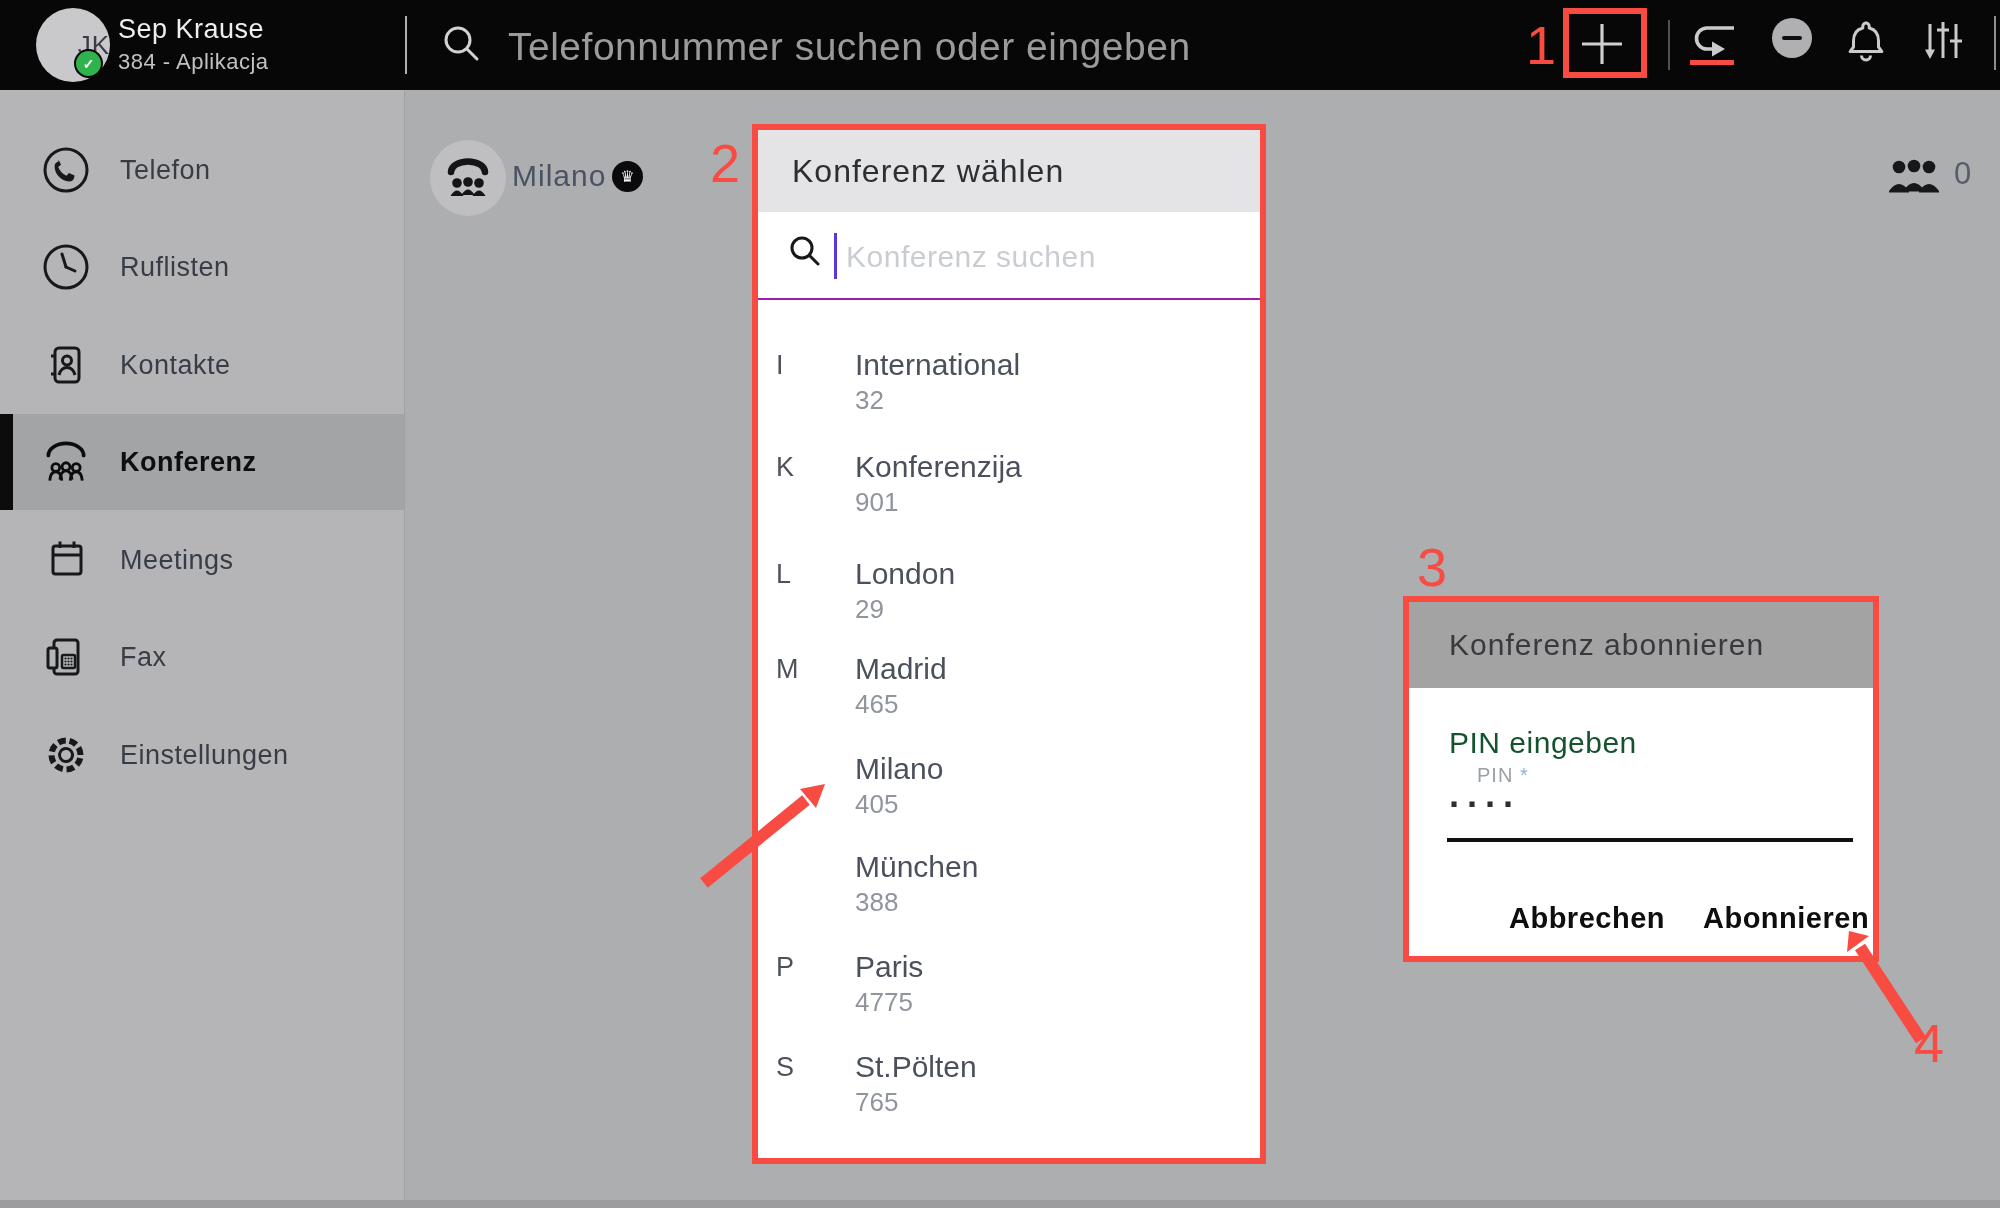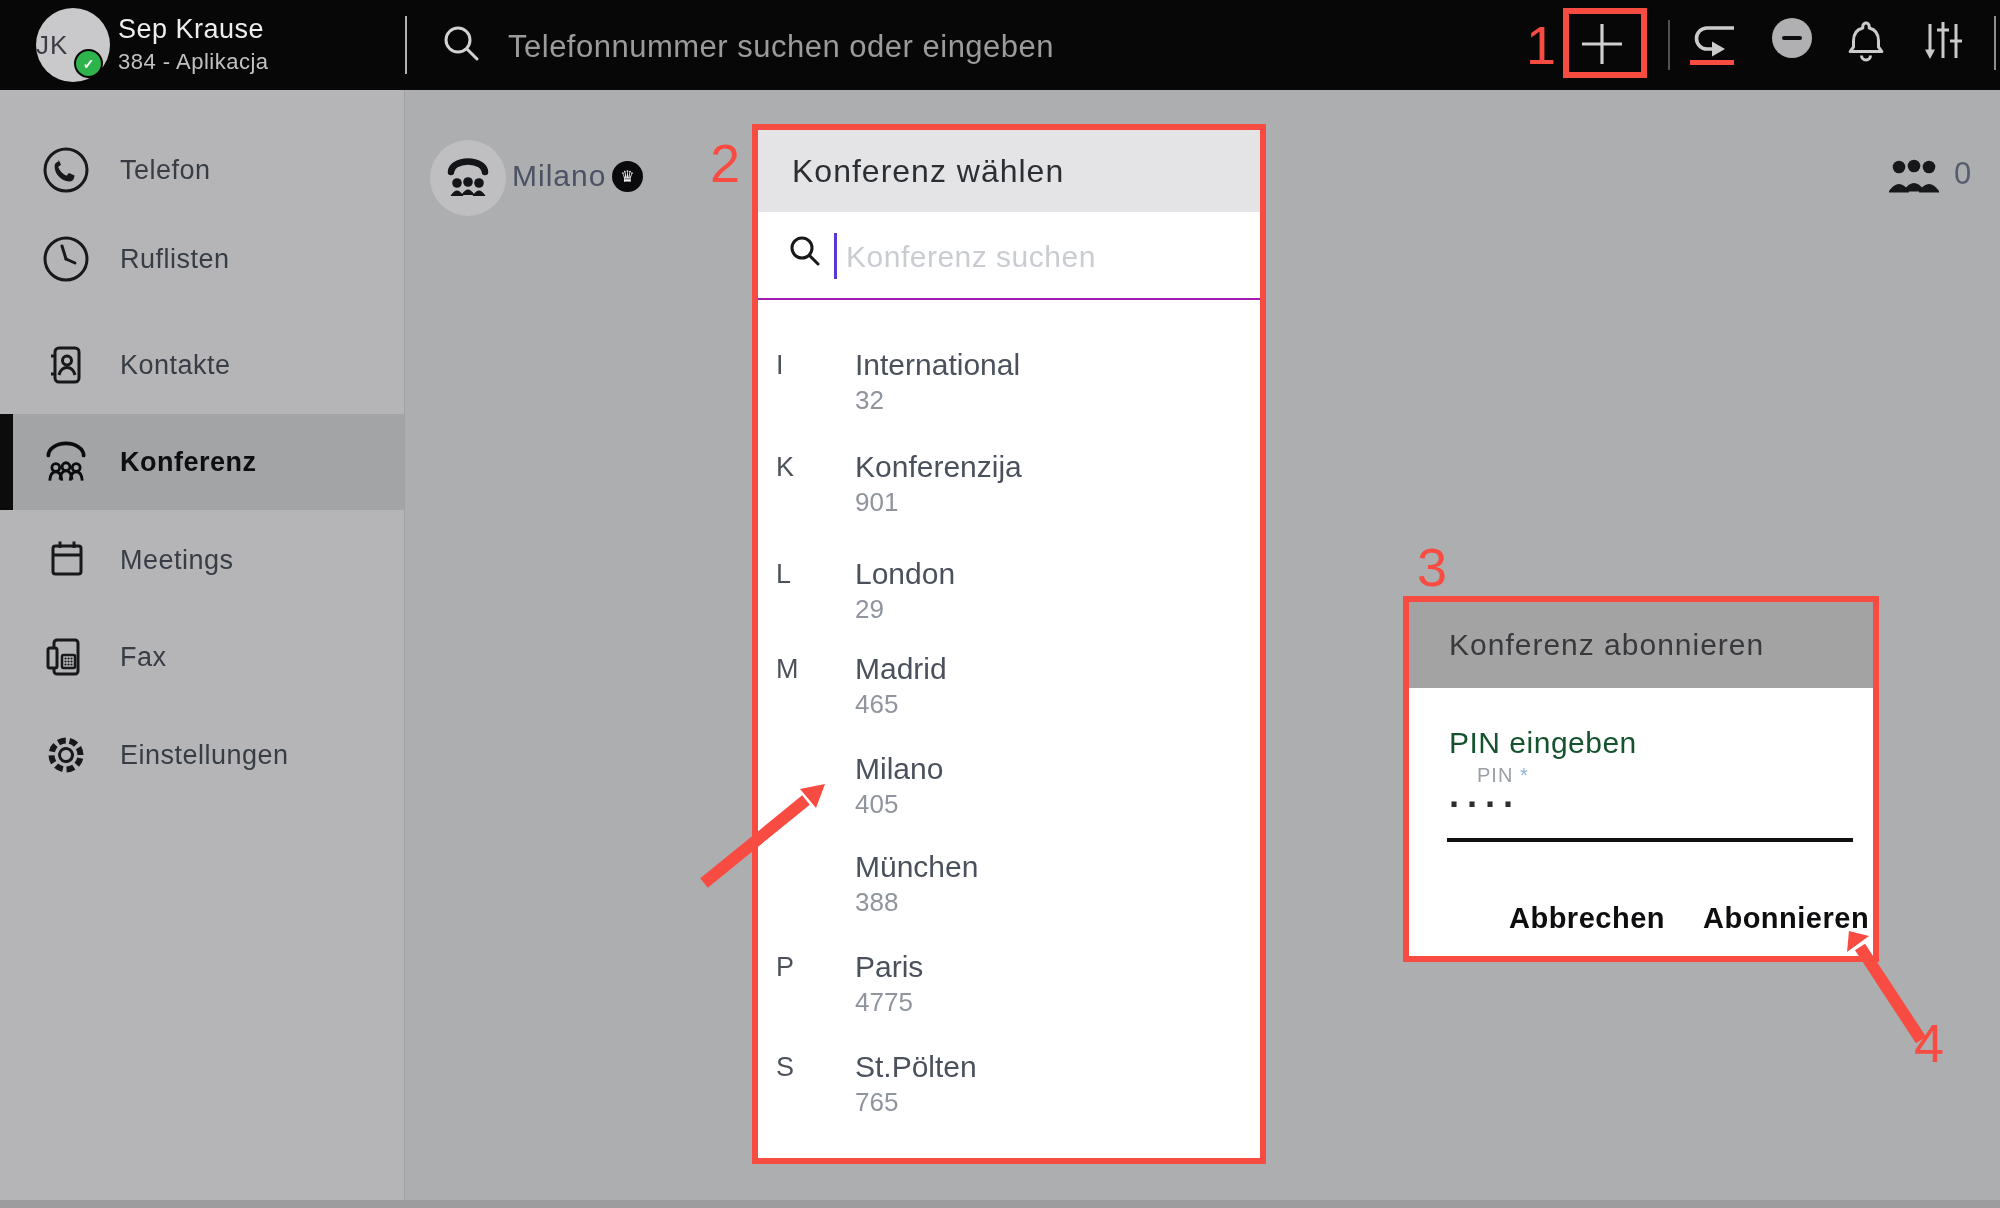--- a/index.html
+++ b/index.html
@@ -2,31 +2,31 @@
 <html><head>
 <meta charset="utf-8">
 <style>
   html,body{margin:0;padding:0;background:#adadaf;}
   #stage{position:relative;width:2000px;height:1208px;overflow:hidden;
          font-family:"Liberation Sans",sans-serif;background:#adaeb0;}
 
   
   #header{position:absolute;left:0;top:0;width:2000px;height:90px;background:#070707;}
   #avatar{position:absolute;left:36px;top:8px;width:74px;height:74px;border-radius:50%;
-          background:#c9c9cb;display:flex;align-items:center;justify-content:flex-start;
+          background:#c9c9cb;display:flex;align-items:center;justify-content:flex-end;
           font-size:26px;color:#3c3c46;letter-spacing:1px;}
   #status-badge{position:absolute;left:74px;top:49px;width:25px;height:25px;border-radius:50%;
           background:#2fb34c;border:2px solid #070707;display:flex;align-items:center;
           justify-content:center;color:#fff;font-size:14px;font-weight:bold;}
   #user-name{position:absolute;left:118px;top:14px;font-size:27px;color:#eeeeee;letter-spacing:.5px;}
   #user-line2{position:absolute;left:118px;top:49px;font-size:22px;color:#c2c2c4;letter-spacing:.5px;}
   .hdr-divider{position:absolute;top:16px;width:2px;height:58px;background:#cfcfd1;opacity:.85;}
   #hdr-search-icon{position:absolute;left:440px;top:22px;}
   #hdr-search-input{position:absolute;left:506px;top:24px;width:850px;height:44px;background:transparent;
-          border:none;outline:none;font-family:inherit;font-size:31px;color:#d8d8da;caret-color:transparent;letter-spacing:.5px;}
+          border:none;outline:none;font-family:inherit;font-size:39px;color:#d8d8da;caret-color:transparent;letter-spacing:.5px;}
   #hdr-search-input::placeholder{color:#9b9b9d;}
   .hdr-icon-btn{position:absolute;background:transparent;border:none;padding:0;cursor:pointer;}
   #dnd-circle{left:1772px;top:18px;width:40px;height:40px;border-radius:50%;background:#b0b0b2;
           display:flex;align-items:center;justify-content:center;}
   #dnd-bar{width:20px;height:4.5px;background:#0e0e0e;border-radius:2px;}
   #hdr-right-edge{position:absolute;left:1994px;top:16px;width:2px;height:54px;background:#8e8e90;}
   #fwd-underline{position:absolute;left:1690px;top:60px;width:44px;height:5px;background:#f84b42;}
 
   
   .ann-num{position:absolute;color:#f84b42;font-size:54px;line-height:1;z-index:9;}
@@ -150,21 +150,21 @@
   </div>
 
   <nav id="sidebar">
     <div class="side-item" style="top:32px">
       <svg class="s-icon" viewBox="0 0 52 52">
         <circle cx="26" cy="26" r="21" fill="none" stroke="#17181b" stroke-width="3"></circle>
         <path d="M18.5,17.5 c-2.5,0.6 -3.9,2.2 -3.9,5 c0,7.6 6.6,14.4 14.5,15 c2.9,-0.2 4.5,-1.6 5.1,-4.1 l0.3,-1.9 -5.6,-2.5 -2.4,2.8 c-3.8,-1.8 -6.8,-4.8 -8.3,-8.8 l2.8,-2.3 -2.5,-5.2 z" fill="#17181b"></path>
       </svg>
       <span class="s-label">Telefon</span>
     </div>
-    <div class="side-item" style="top:121px">
+    <div class="side-item" style="top:129px">
       <svg class="s-icon" viewBox="0 0 52 52">
         <circle cx="26" cy="26" r="21" fill="none" stroke="#17181b" stroke-width="3"></circle>
         <line x1="26" y1="26" x2="22" y2="13" stroke="#17181b" stroke-width="3" stroke-linecap="round"></line>
         <line x1="26" y1="26" x2="35" y2="30" stroke="#17181b" stroke-width="3" stroke-linecap="round"></line>
       </svg>
       <span class="s-label">Ruflisten</span>
     </div>
     <div class="side-item" style="top:227px">
       <svg class="s-icon" viewBox="0 0 52 52">
         <rect x="15" y="9" width="24" height="34" rx="4" fill="none" stroke="#17181b" stroke-width="3"></rect>

